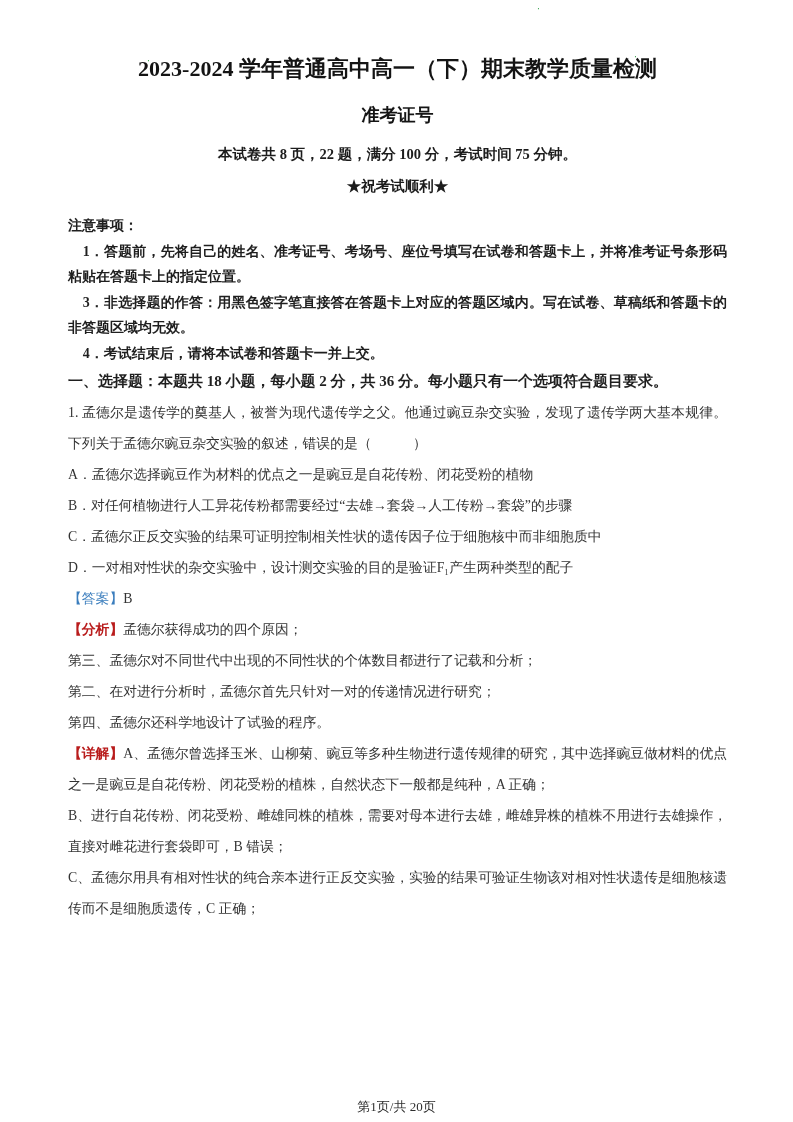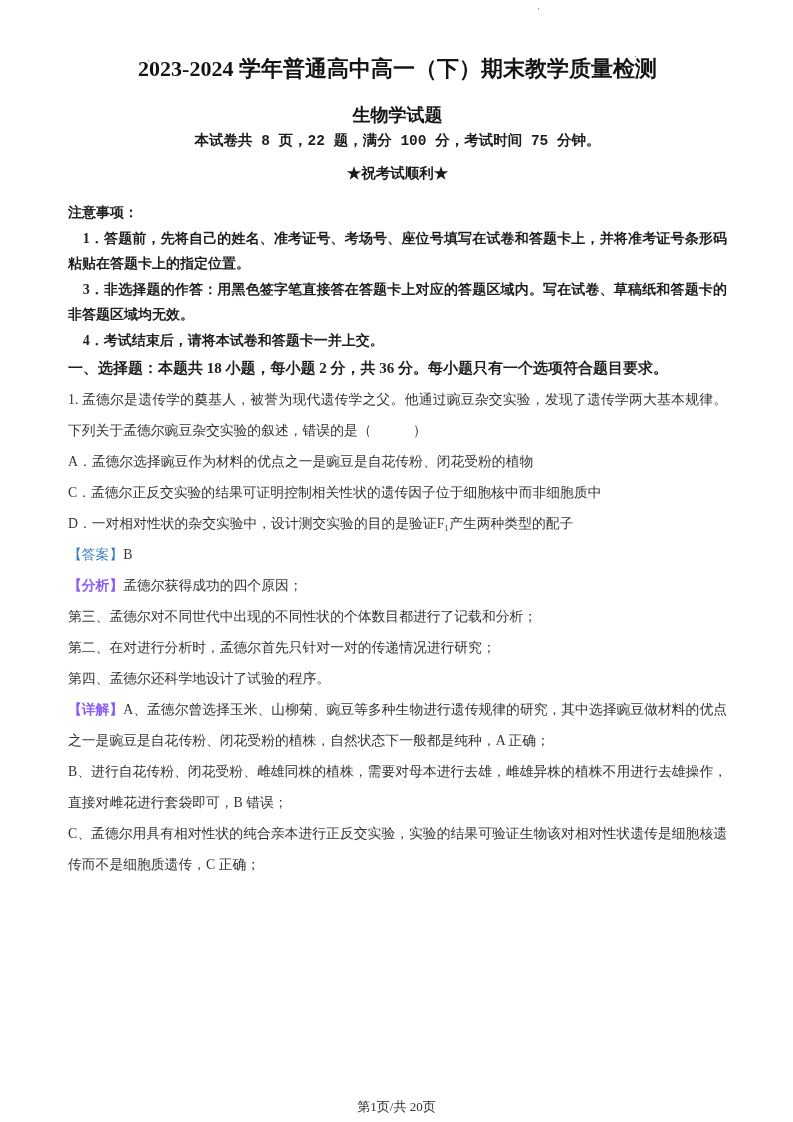--- a/index.html
+++ b/index.html
@@ -44,21 +44,21 @@
     color: #141414;
     margin-top: 20px;
   }
   .info-line, .wish-line {
     text-align: center;
     font-size: 14.5px;
     line-height: 22px;
     font-weight: bold;
     color: #1c1c1c;
   }
-  .info-line { margin-top: 2px; font-family: Liberation Mono, monospace; }
+  .info-line { margin-top: 15px; }
   .wish-line { margin-top: 10px; }
 
   .notice { margin-top: 16px; }
   .notice p {
     font-size: 14px;
     line-height: 25.5px;
     font-weight: bold;
     color: #1f1f1f;
     text-align: justify;
   }
@@ -72,21 +72,21 @@
   }
 
   p.body {
     font-size: 13.8px;
     line-height: 31px;
     color: #333333;
     text-align: justify;
   }
 
   .blue { color: #3a7dbd; }
-  .lbl-bold { font-weight: bold; color: #8b5cf6; }
+  .lbl-bold { font-weight: bold; color: #b91c1c; }
 
   .footer {
     position: absolute;
     bottom: 6px;
     left: 0;
     width: 100%;
     text-align: center;
     font-size: 13px;
     color: #2e2e2e;
   }
@@ -96,36 +96,37 @@
 
 <div class="page">
 
   <span class="artifact a1">·</span>
   <span class="artifact a2">·</span>
   <span class="artifact a3">·</span>
 
   <div class="content">
 
     <h1 class="exam-title">2023-2024 学年普通高中高一（下）期末教学质量检测</h1>
-    <h2 class="exam-subtitle">生物学试题</h2>
+    <h2 class="exam-subtitle">准考证号</h2>
     <p class="info-line">本试卷共 8 页，22 题，满分 100 分，考试时间 75 分钟。</p>
     <p class="wish-line">★祝考试顺利★</p>
 
     <div class="notice">
       <p>注意事项：</p>
       <p class="item">1．答题前，先将自己的姓名、准考证号、考场号、座位号填写在试卷和答题卡上，并将准考证号条形码粘贴在答题卡上的指定位置。</p>
       <p class="item">3．非选择题的作答：用黑色签字笔直接答在答题卡上对应的答题区域内。写在试卷、草稿纸和答题卡的非答题区域均无效。</p>
       <p class="item">4．考试结束后，请将本试卷和答题卡一并上交。</p>
     </div>
 
     <p class="section-title">一、选择题：本题共 18 小题，每小题 2 分，共 36 分。每小题只有一个选项符合题目要求。</p>
 
     <p class="body">1. 孟德尔是遗传学的奠基人，被誉为现代遗传学之父。他通过豌豆杂交实验，发现了遗传学两大基本规律。下列关于孟德尔豌豆杂交实验的叙述，错误的是（　　　）</p>
 
     <p class="body">A．孟德尔选择豌豆作为材料的优点之一是豌豆是自花传粉、闭花受粉的植物</p>
+    <p class="body">B．对任何植物进行人工异花传粉都需要经过“去雄→套袋→人工传粉→套袋”的步骤</p>
     <p class="body">C．孟德尔正反交实验的结果可证明控制相关性状的遗传因子位于细胞核中而非细胞质中</p>
     <p class="body">D．一对相对性状的杂交实验中，设计测交实验的目的是验证F₁产生两种类型的配子</p>
 
     <p class="body"><span class="blue">【答案】</span><span>B</span></p>
 
 
     <p class="body"><span class="lbl-bold">【分析】</span><span>孟德尔获得成功的四个原因；</span></p>
 
     <p class="body">第三、孟德尔对不同世代中出现的不同性状的个体数目都进行了记载和分析；</p>
     <p class="body">第二、在对进行分析时，孟德尔首先只针对一对的传递情况进行研究；</p>

